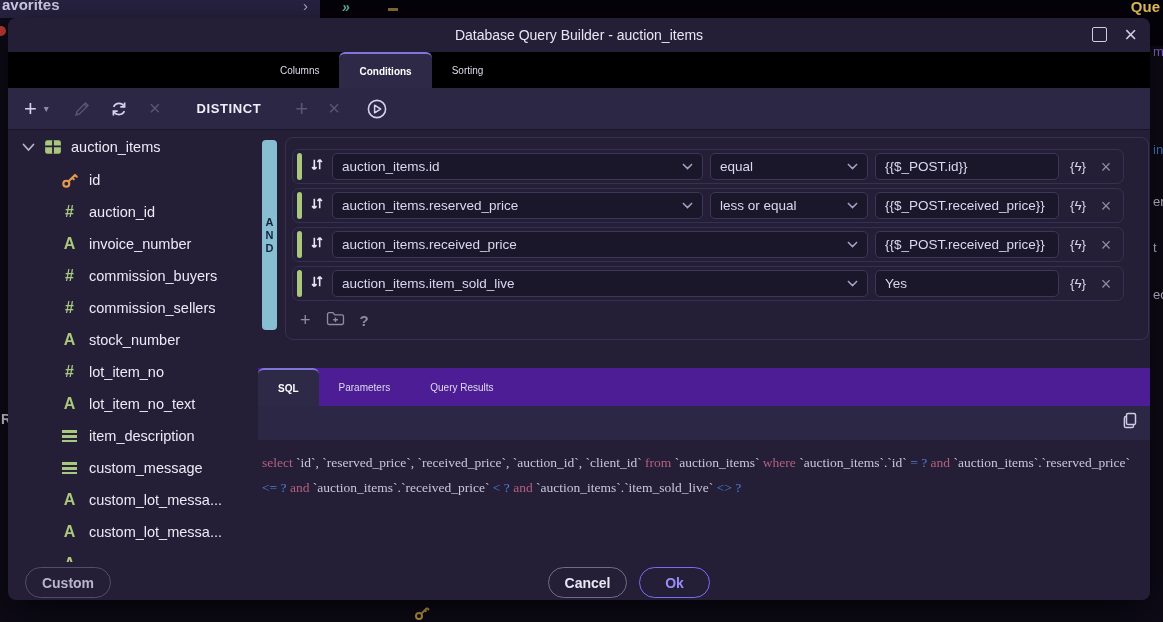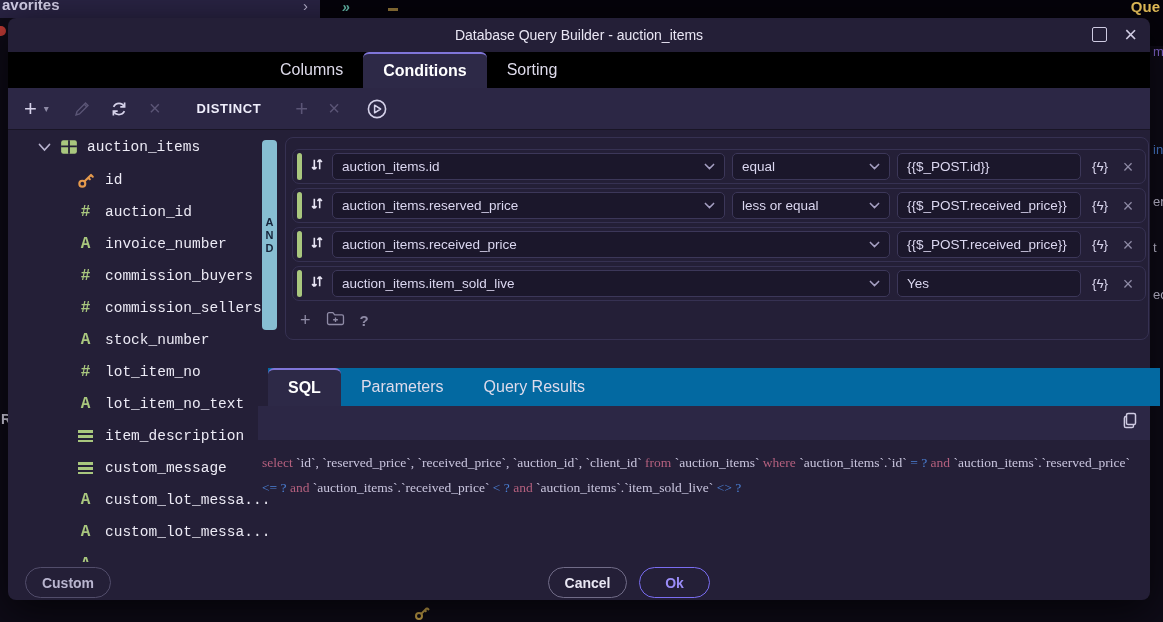--- a/index.html
+++ b/index.html
@@ -25,79 +25,79 @@
   .dialog { position:absolute; left:8px; top:18px; width:1142px; height:582px; background:#241f37;
             border-radius:8px; box-shadow:0 10px 40px rgba(0,0,0,.7); z-index:2; }
   .titlebar { position:absolute; left:0; top:0; width:100%; height:34px; display:flex;
               align-items:center; justify-content:center; font-size:14px; color:#e9e6f4; }
   .win-max { position:absolute; right:43px; top:9px; width:15px; height:15px;
              border:1.5px solid #cfcbe2; border-radius:2px; }
   .win-close { position:absolute; right:13px; top:2px; font-size:22px; color:#cfcbe2; line-height:30px; }
 
   .tabstrip { position:absolute; left:0; top:34px; width:100%; height:36px; background:#000;
               display:flex; align-items:stretch; padding-left:252px; }
-  .tab { display:flex; align-items:center; padding:0 20px; font-size:16px; color:#dedbeb; }
+  .tab { display:flex; align-items:center; padding:0 20px; font-size:10px; color:#dedbeb; }
   .tab.active { background:#2d2947; border-top:2px solid #8076d9; border-radius:6px 6px 0 0;
                 color:#ffffff; font-weight:700; }
 
   .toolbar { position:absolute; left:0; top:70px; width:100%; height:42px; background:#2c2745;
              display:flex; align-items:center; border-bottom:1px solid #191526; }
   .tb-ic { display:flex; align-items:center; justify-content:center; color:#d6d2ea; }
   .tb-ic.dim { color:#5b5576; }
   .tb-plus { font-size:22px; margin-left:16px; font-weight:400; }
   .tb-caret { font-size:10px; margin-left:7px; color:#8f8ba6; }
   .tb-pencil { margin-left:24px; }
   .tb-refresh { margin-left:18px; }
   .tb-x { font-size:20px; margin-left:20px; }
   .tb-distinct { margin-left:36px; font-size:13px; font-weight:600; letter-spacing:.6px; color:#efeefb; }
   .tb-plus2 { font-size:22px; margin-left:34px; }
   .tb-x2 { font-size:20px; margin-left:20px; }
   .tb-play { margin-left:26px; }
 
   
-  .tree { position:absolute; left:16px; top:112px; width:250px; height:432px; overflow:hidden;font-family:Liberation Mono, monospace; }
+  .tree { position:absolute; left:0; top:112px; width:250px; height:432px; overflow:hidden; }
   .tree-root { display:flex; align-items:center; gap:9px; height:34px; padding-left:14px;
                font-size:14.5px; color:#eceaf5; }
   .tree-item { display:flex; align-items:center; gap:10px; height:32px; padding-left:52px;
                font-size:14.5px; color:#eceaf5; }
   .icon-cell { width:19px; display:flex; justify-content:center; align-items:center; }
   .glyph-ic { color:#a9c77e; font-weight:700; font-size:16px; }
   .memo-lines { width:15px; height:12px;
     background:repeating-linear-gradient(#a9c77e 0 2.5px, transparent 2.5px 5px); }
   .tree-svg { width:17px; height:17px; }
   .root-chev { width:13px; height:9px; color:#b9b4d0; }
   .table-svg { width:18px; height:18px; }
 
   
   .and-bar { position:absolute; left:254px; top:122px; width:15px; height:190px; background:#87bed2;
              border-radius:4px; display:flex; flex-direction:column; align-items:center;
              justify-content:center; color:#16243a; font-size:11px; font-weight:700; line-height:13px; }
   .cond-group { position:absolute; left:277px; top:119px; width:864px; height:203px;
-                border:1px solid #363152; border-radius:8px; padding:11px 2px 0 6px; }
+                border:1px solid #363152; border-radius:8px; padding:11px 24px 0 6px; }
   .cond-row { display:flex; align-items:center; height:35px; margin-bottom:4px;
               border:1px solid #363152; border-radius:7px; padding:0 8px 0 4px; gap:7px; }
   .row-pill { width:5px; height:27px; border-radius:3px; background:#a9c77e; flex:0 0 auto; }
   .sort-ic { width:16px; height:15px; flex:0 0 auto; color:#e8e5f4; }
   .select { height:27px; background:#1b172b; border:1px solid #3c3759; border-radius:5px;
             display:flex; align-items:center; padding:0 9px; font-size:13.5px; color:#dbd7f0;
             white-space:nowrap; overflow:hidden; }
   .select .chev-svg { width:11px; height:8px; color:#a59fc2; margin-left:auto; flex:0 0 auto; }
   .field-select { flex:1 1 auto; }
   .op-select { width:158px; flex:0 0 auto; }
   .value-box { width:184px; flex:0 0 auto; }
   .bolt { font-size:13.5px; color:#d6d2ea; width:24px; text-align:center; flex:0 0 auto; }
   .row-close { font-size:18px; color:#8f8ba6; width:18px; text-align:center; flex:0 0 auto; line-height:18px; }
   .cond-actions { display:flex; align-items:center; gap:15px; margin:9px 0 0 8px; color:#8f8ba6; }
   .ca-plus { font-size:18px; }
   .ca-folder { width:19px; height:15px; }
   .ca-question { font-size:15px; font-weight:600; }
   .chev-svg { display:block; }
 
   
-  .sql-tabstrip { position:absolute; left:260px; top:350px; width:892px; height:38px; background:#0369a1;
+  .sql-tabstrip { position:absolute; left:250px; top:350px; width:892px; height:38px; background:#4c1d95;
                   display:flex; align-items:stretch; }
   .sql-toolbar { position:absolute; left:250px; top:388px; width:892px; height:34px; background:#2c2745;
                  display:flex; align-items:center; justify-content:flex-end; padding-right:10px; }
   .copy-ic { width:20px; height:20px; color:#cfcbe2; }
   .sql-code { position:absolute; left:254px; top:432px; width:886px; font-size:13.5px; line-height:25px;font-family:Liberation Serif, serif; }
   .sq-k { color:#b4607e; } .sq-i { color:#c9c5de; } .sq-o { color:#4b80d6; } .sq-p { color:#c9c5de; }
 
   
   .btn { position:absolute; height:31px; border-radius:16px; display:flex; align-items:center;
          justify-content:center; font-size:14px; font-weight:700; }

